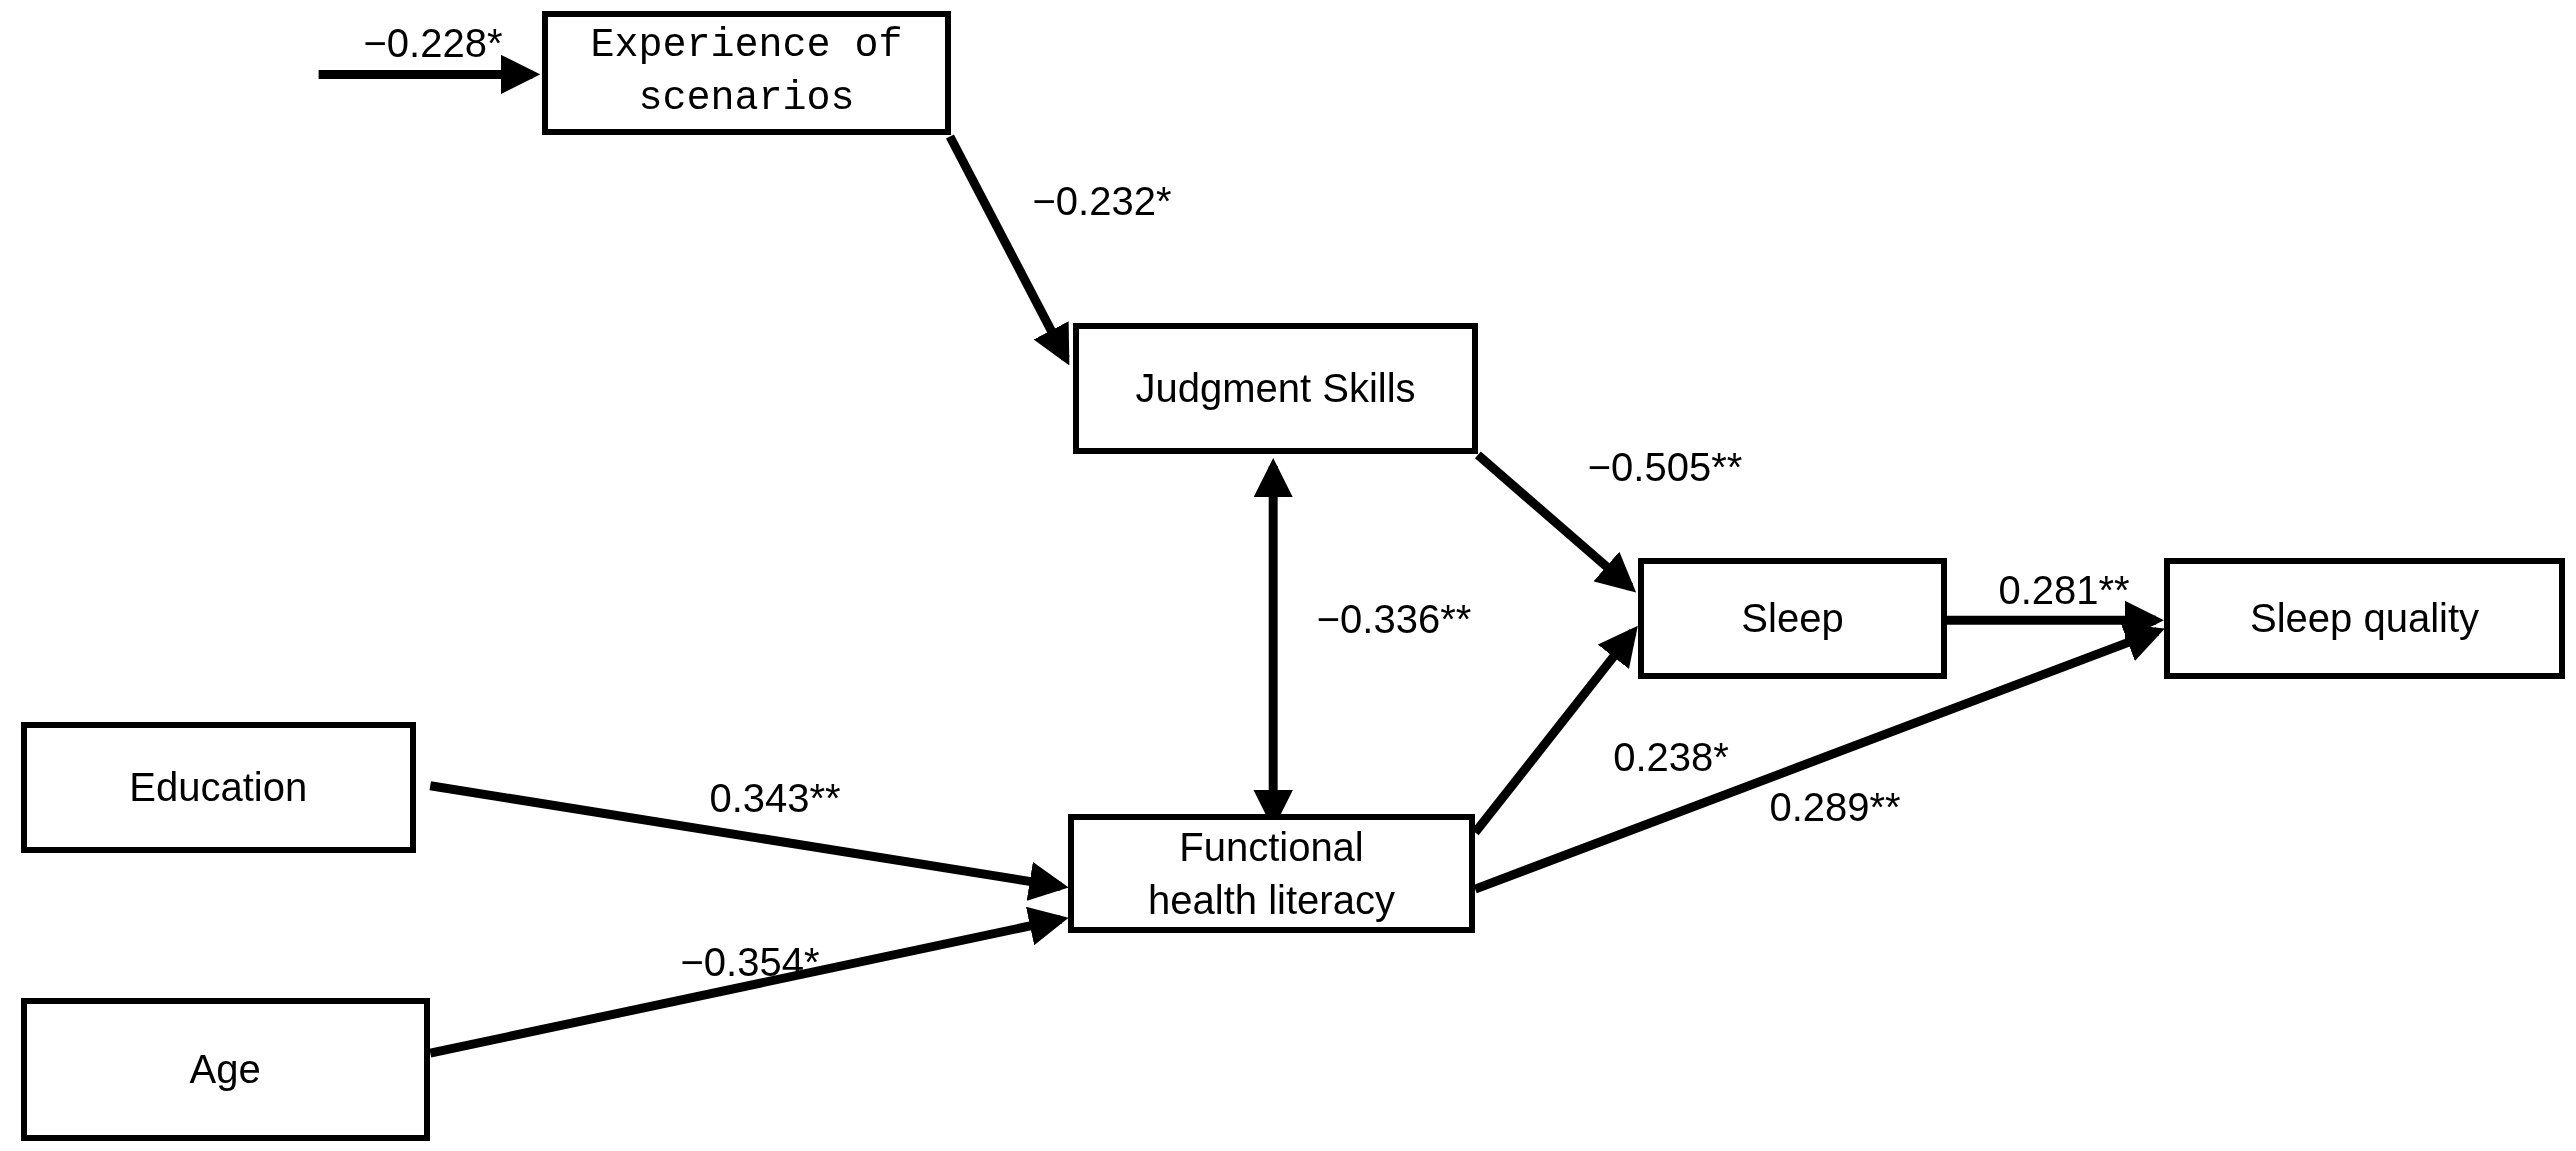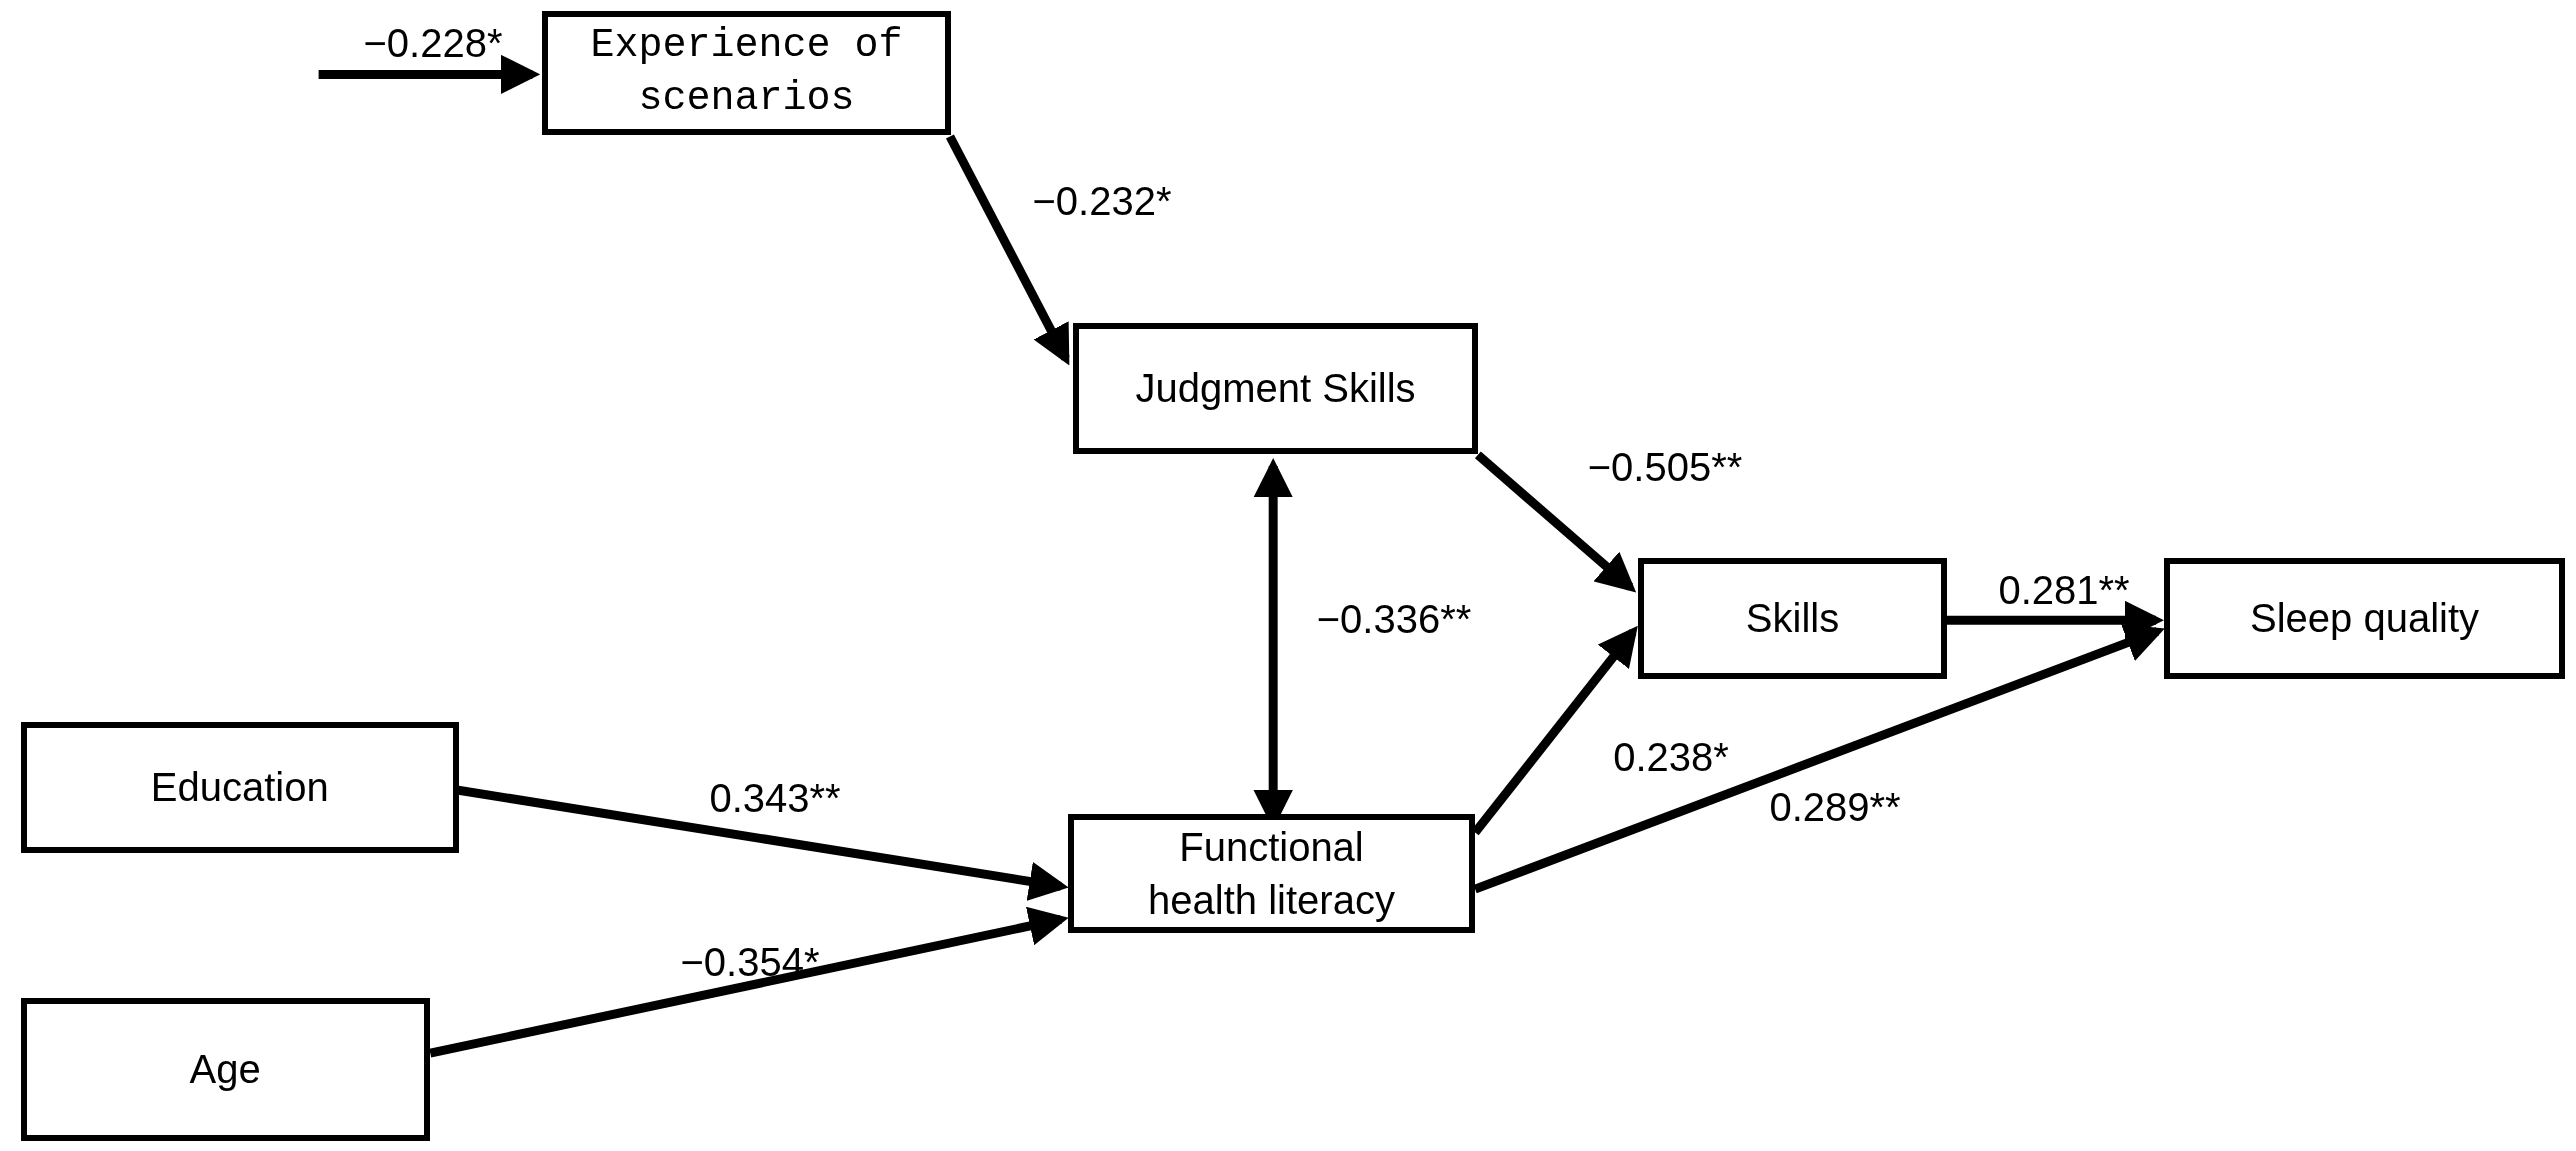--- a/index.html
+++ b/index.html
@@ -100,28 +100,28 @@
   <div class="node" style="left:542px; top:11px; width:409px; height:124px;font-family:Liberation Mono, monospace;">
     <span>Experience of
 scenarios</span>
   </div>
 
   <div class="node" style="left:1073px; top:323px; width:405px; height:131px;">
     <span>Judgment Skills</span>
   </div>
 
   <div class="node" style="left:1638px; top:558px; width:309px; height:121px;">
-    <span>Skills</span>
+    <span>Sleep</span>
   </div>
 
   <div class="node" style="left:2164px; top:558px; width:401px; height:121px;">
     <span>Sleep quality</span>
   </div>
 
-  <div class="node" style="left:20.7px; top:722px; width:438px; height:131px;">
+  <div class="node" style="left:20.7px; top:722px; width:395px; height:131px;">
     <span>Education</span>
   </div>
 
   <div class="node" style="left:20.7px; top:998px; width:409px; height:143px;">
     <span>Age</span>
   </div>
 
   <div class="node" style="left:1068px; top:814px; width:407px; height:119px;">
     <span>Functional
 health literacy</span>

